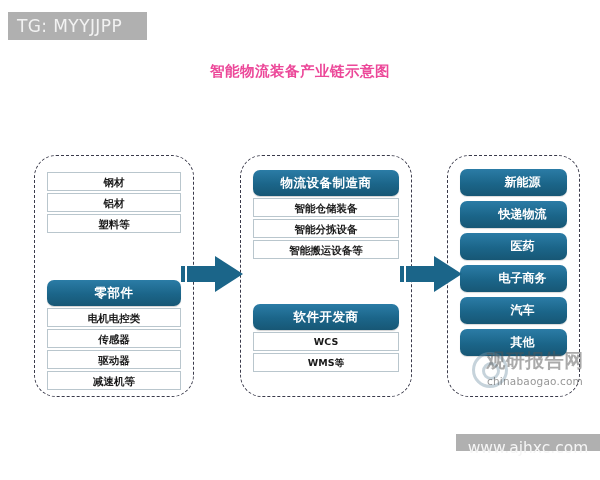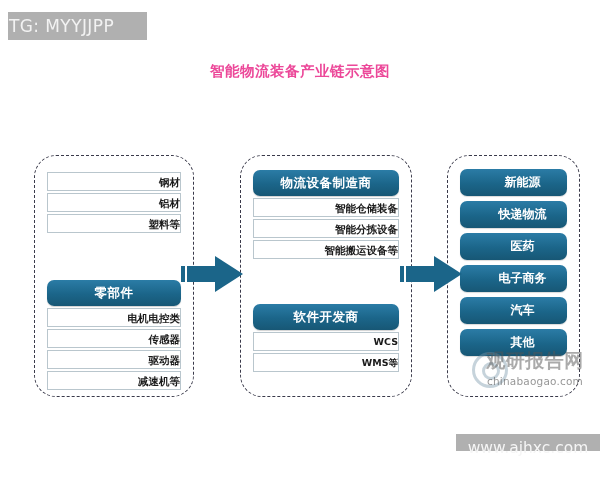--- a/index.html
+++ b/index.html
@@ -20,21 +20,21 @@
   .tg-tag {
     position: absolute;
     left: 8px;
     top: 12px;
     width: 139px;
     height: 28px;
     background: #b0b0b0;
     color: #f2f2f2;
     font-size: 17px;
     line-height: 28px;
-    padding-left: 1px;
+    padding-left: 9px;
     box-sizing: border-box;
     letter-spacing: 0.4px;
     white-space: nowrap;
   }
 
   
   .chart-title {
     position: absolute;
     left: 0;
     top: 62px;
@@ -106,21 +106,21 @@
     letter-spacing: 0.5px;
     white-space: nowrap;
     overflow: hidden;
   }
   .item {
     margin-top: 2px;
     height: 19px;
     line-height: 18px;
     border: 1px solid #b9c6cd;
     background: #ffffff;
-    text-align: right;
+    text-align: center;
     font-family: "DejaVu Serif", "Liberation Serif", serif;
     font-weight: bold;
     font-size: 10.5px;
     color: #1a1a1a;
     box-sizing: border-box;
     white-space: nowrap;
     overflow: hidden;
   }
   .item.small { font-size: 9.5px; font-family: "DejaVu Sans", "Liberation Sans", sans-serif; }
 

